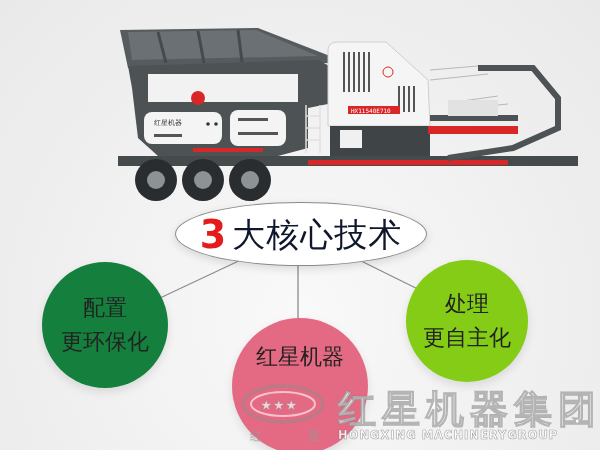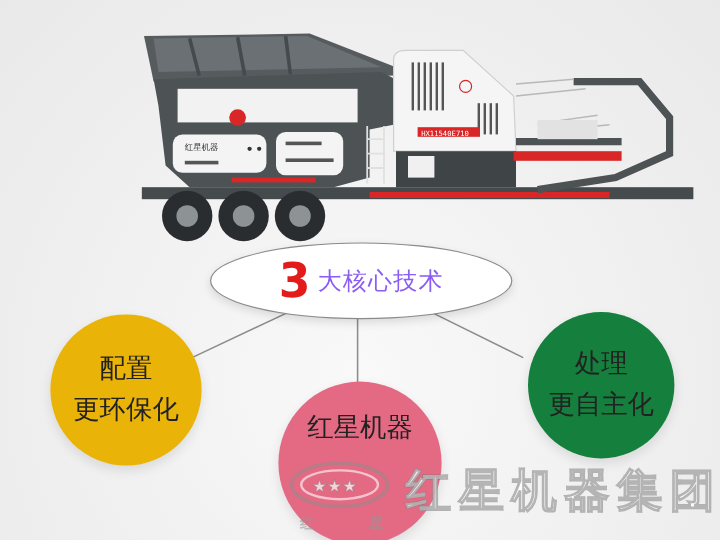--- a/index.html
+++ b/index.html
@@ -14,30 +14,30 @@
   .title-ellipse {
     position:absolute; left:175px; top:202px; width:250px; height:62px;
     border-radius:50%; background:#fff; border:1.5px solid #8a8a8a;
     box-shadow: 0 3px 8px rgba(0,0,0,0.12);
     display:flex; align-items:center; justify-content:center;
   }
   .title-num {
     color:#e31b1b; font-size:38px; font-weight:bold; margin-right:6px; line-height:1;
     font-family:"DejaVu Sans", sans-serif; transform: scaleY(1.05);
   }
-  .title-text { color:#8b5cf6; font-size:20px; letter-spacing:1px; line-height:1; }
+  .title-text { color:#0f172a; font-size:33px; letter-spacing:1px; line-height:1; }
   .circle {
     position:absolute; border-radius:50%;
     display:flex; flex-direction:column; align-items:center; justify-content:center;
     color:#222; font-size:22px; line-height:34px; text-align:center;
     box-shadow: 0 4px 10px rgba(0,0,0,0.10);
   }
-  .c-blue { left:42px; top:262px; width:126px; height:126px; background:#eab308; }
+  .c-blue { left:42px; top:262px; width:126px; height:126px; background:#15803d; }
   .c-pink { left:232px; top:318px; width:136px; height:136px; background:#e46a84; }
-  .c-orange { left:440px; top:260px; width:122px; height:122px; background:#15803d; }
+  .c-orange { left:406px; top:260px; width:122px; height:122px; background:#84cc16; }
   .watermark {
     position:absolute; left:238px; top:378px; width:360px; height:72px; pointer-events:none;
   }
   .wm-cn {
     position:absolute; left:100px; top:6px; font-size:38px; letter-spacing:6px;
     color:rgba(255,255,255,0.85); -webkit-text-stroke:1px rgba(120,120,120,0.55);
     font-weight:bold; white-space:nowrap;
   }
   .wm-en {
     position:absolute; left:100px; top:50px; font-size:11.5px; letter-spacing:1px;
@@ -159,14 +159,15 @@
 
   <div class="watermark">
     <svg class="wm-logo" width="90" height="50">
       <ellipse cx="45" cy="24" rx="40" ry="18" fill="none" stroke="rgba(140,140,140,0.5)" stroke-width="3"></ellipse>
       <ellipse cx="45" cy="24" rx="32" ry="12" fill="none" stroke="rgba(255,255,255,0.6)" stroke-width="2"></ellipse>
       <text x="22" y="30" font-size="14" fill="rgba(255,255,255,0.7)" stroke="rgba(120,120,120,0.5)" stroke-width="0.6">★★★</text>
     </svg>
     <span class="wm-small" style="left:12px;">红</span>
     <span class="wm-small" style="left:70px;">星</span>
     <span class="wm-cn">红星机器集团</span>
+    <span class="wm-en">HONGXING MACHINERYGROUP</span>
   </div>
 </div>
 
 </body></html>

